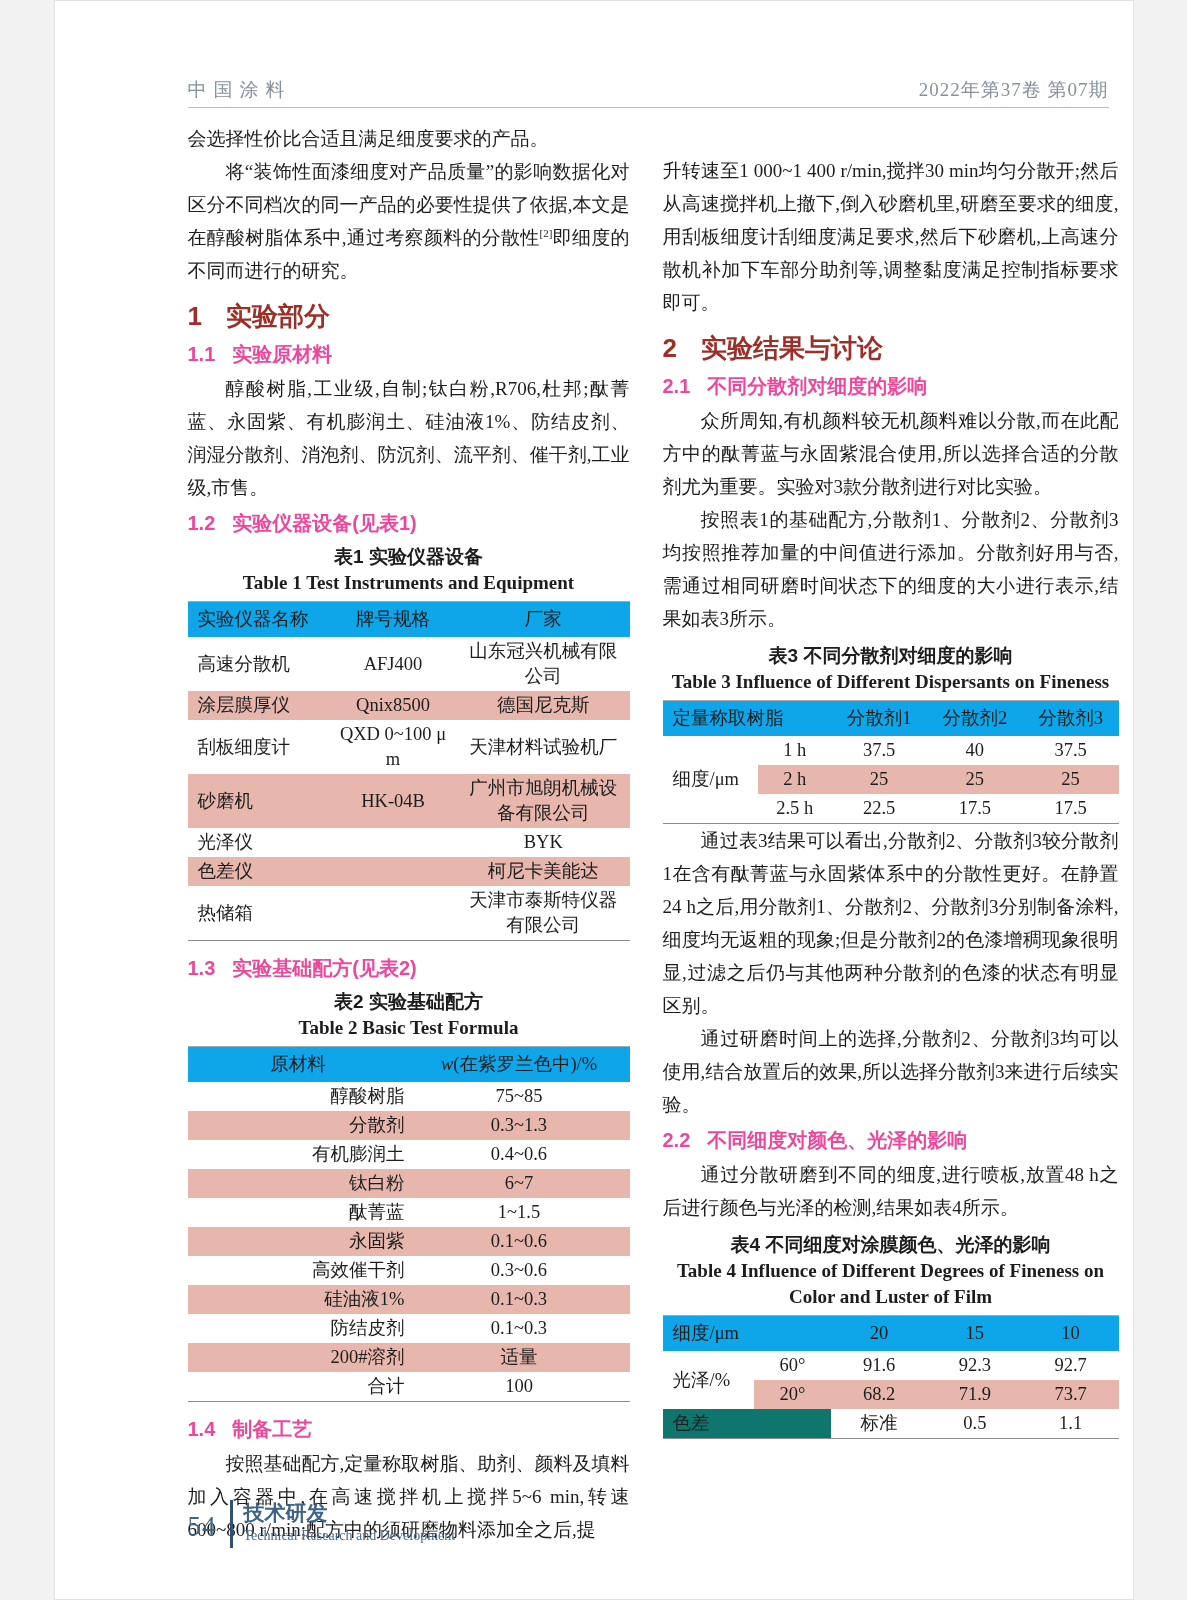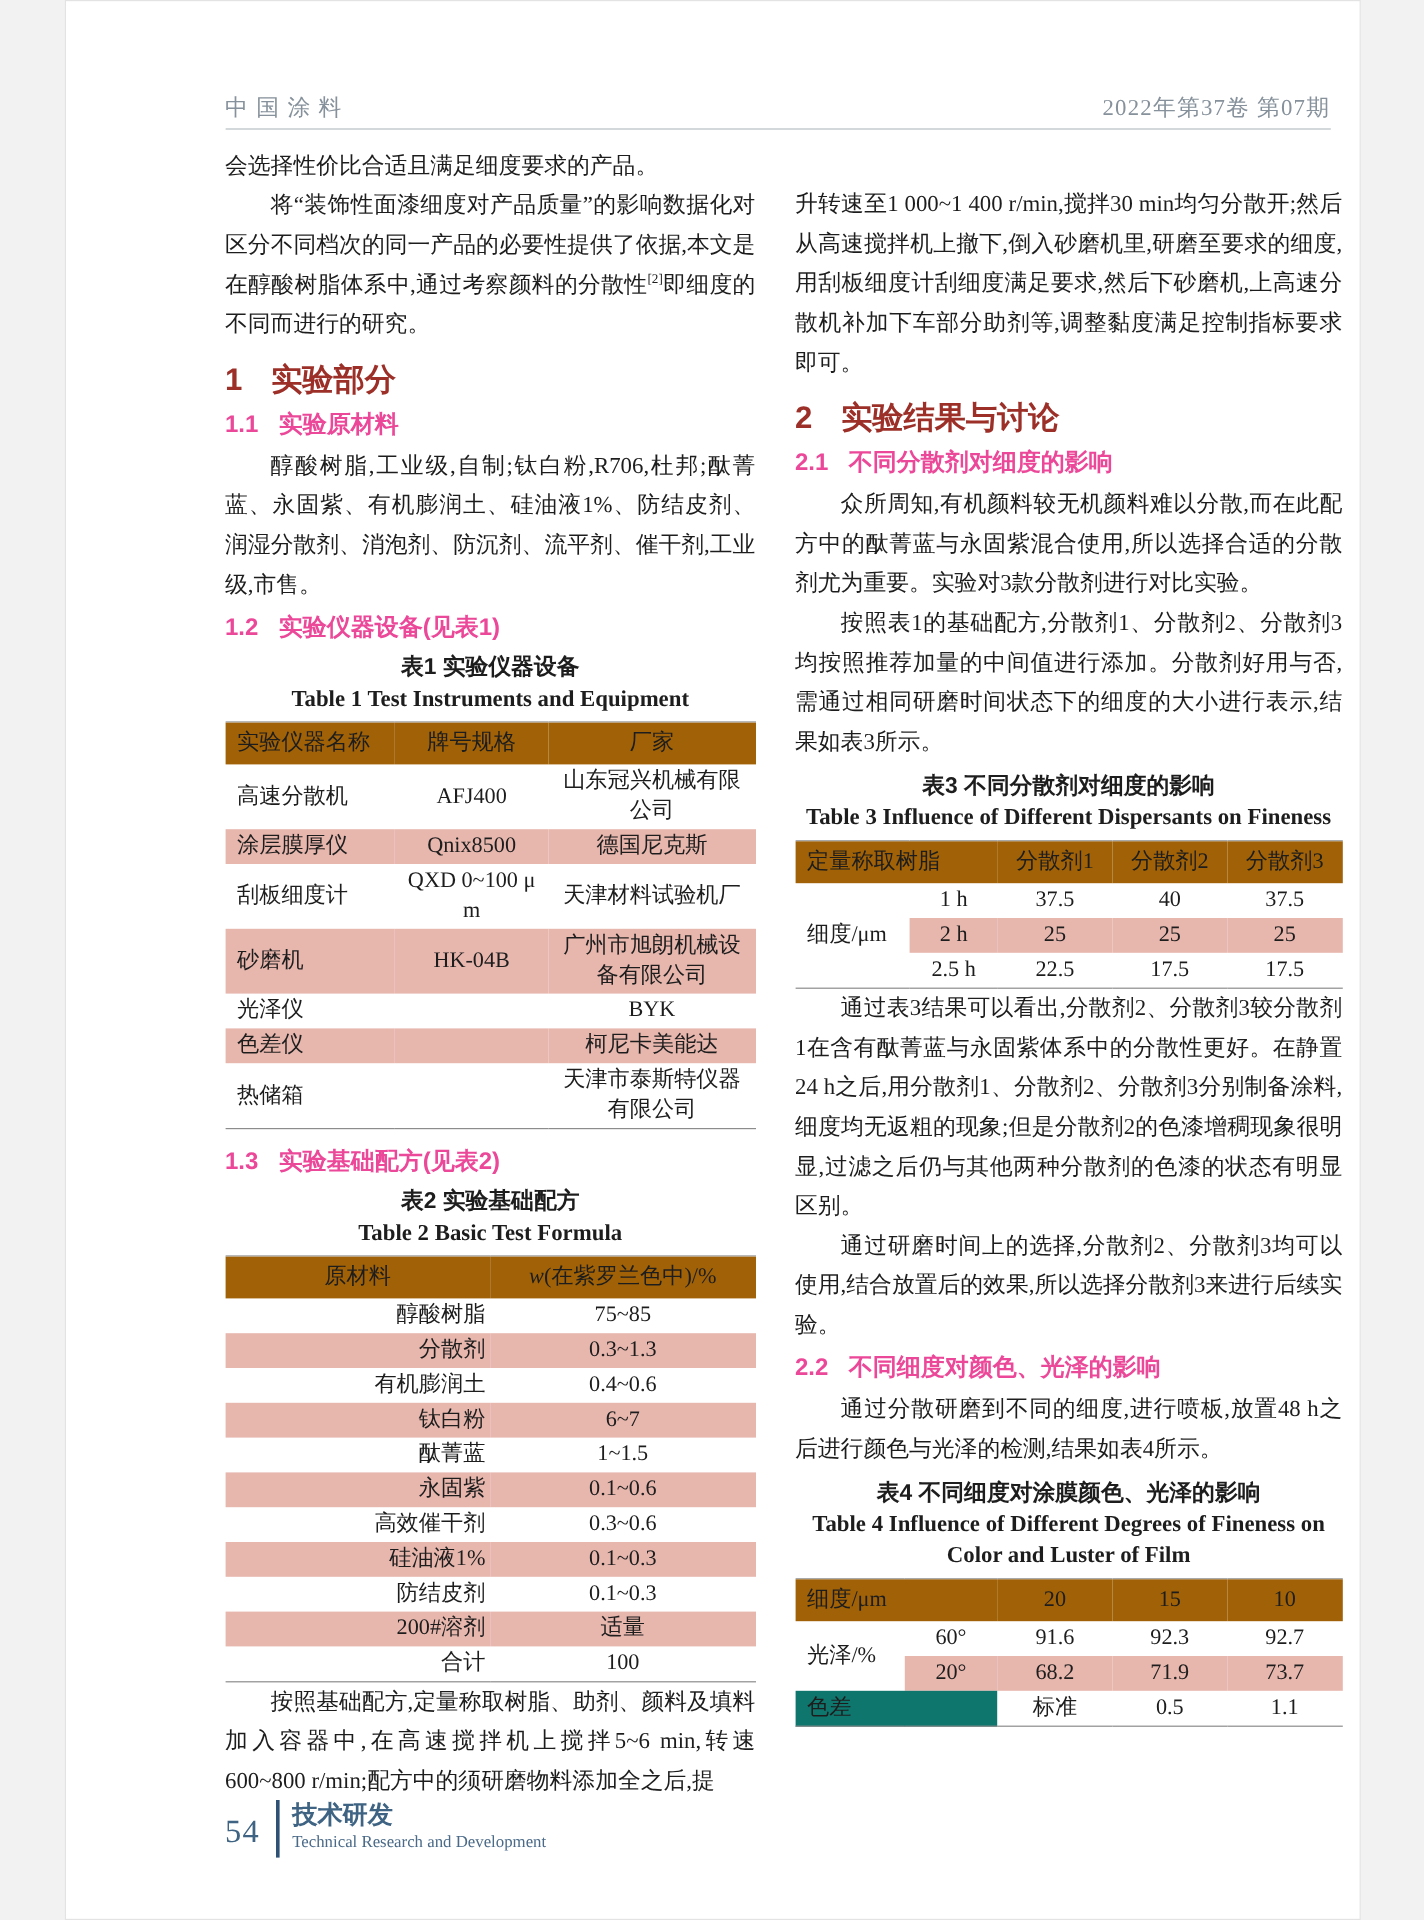--- a/index.html
+++ b/index.html
@@ -48,21 +48,21 @@
     font-size:19px; line-height:26px; margin-bottom:5px;
   }
 
   
   table.tbl {
     width:100%; border-collapse:collapse; table-layout:fixed;
     border-top:1px solid #a9a9a9; border-bottom:1px solid #8c8c8c;
     font-size:18.5px;
   }
   table.tbl td { padding:2px 4px; line-height:25px; text-align:center; vertical-align:middle; word-break:break-all; }
-  table.tbl tr.dark td { background:#a16207; padding-top:5px; padding-bottom:5px; }
+  table.tbl tr.dark td { background:#0ea5e9; padding-top:5px; padding-bottom:5px; }
   table.tbl tr.pink td { background:#e7b7ae; }
   table.tbl td.pinkcell { background:#0f766e; }
   table.tbl td.l { text-align:left; padding-left:10px; }
   table.tbl td.ind { text-align:right; padding-left:78px; }
   .t3 td, .t4 td { line-height:27px; padding-top:3px; padding-bottom:3px; }
   .mt14 { margin-top:14px; }
   .mt8 { margin-top:8px; }
 
   
   .footer { position:absolute; left:133px; top:1497px; display:flex; color:#3e6383; }
@@ -197,20 +197,21 @@
             <td class="ind">200#溶剂</td>
             <td>适量</td>
           </tr>
       <tr>
             <td class="ind">合计</td>
             <td>100</td>
           </tr>
     </tbody>
       </table>
 
+    <div class="subsec mt14"><span class="num">1.4</span><span>制备工艺</span></div>
     <p class="body indent">按照基础配方,定量称取树脂、助剂、颜料及填料加入容器中,在高速搅拌机上搅拌5~6 min,转速600~800 r/min;配方中的须研磨物料添加全之后,提</p>
   </div>
 
   <div class="col col-right">
     <p class="body">升转速至1 000~1 400 r/min,搅拌30 min均匀分散开;然后从高速搅拌机上撤下,倒入砂磨机里,研磨至要求的细度,用刮板细度计刮细度满足要求,然后下砂磨机,上高速分散机补加下车部分助剂等,调整黏度满足控制指标要求即可。</p>
 
     <div class="sec"><span class="num">2</span><span>实验结果与讨论</span></div>
     <div class="subsec"><span class="num">2.1</span><span>不同分散剂对细度的影响</span></div>
     <p class="body indent">众所周知,有机颜料较无机颜料难以分散,而在此配方中的酞菁蓝与永固紫混合使用,所以选择合适的分散剂尤为重要。实验对3款分散剂进行对比实验。</p>
     <p class="body indent">按照表1的基础配方,分散剂1、分散剂2、分散剂3均按照推荐加量的中间值进行添加。分散剂好用与否,需通过相同研磨时间状态下的细度的大小进行表示,结果如表3所示。</p>

